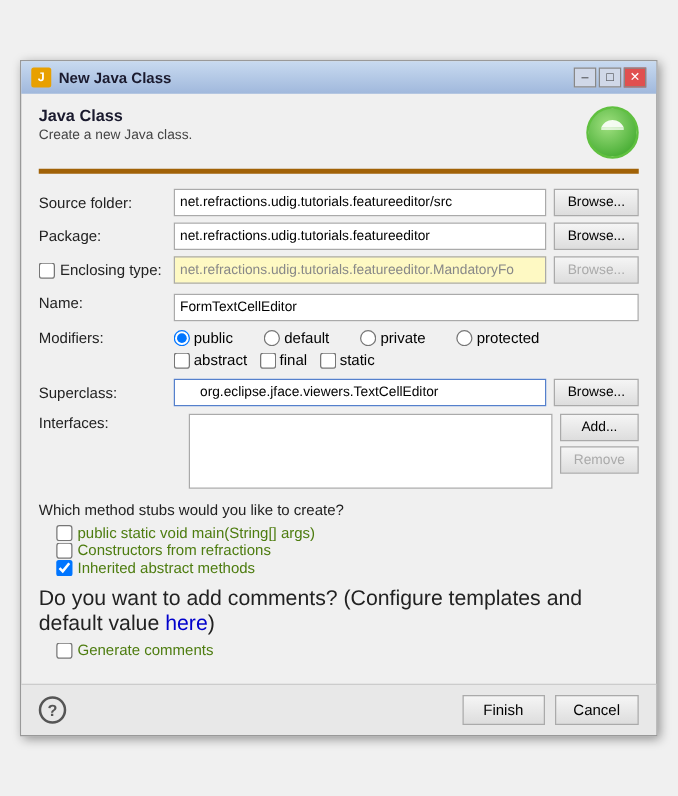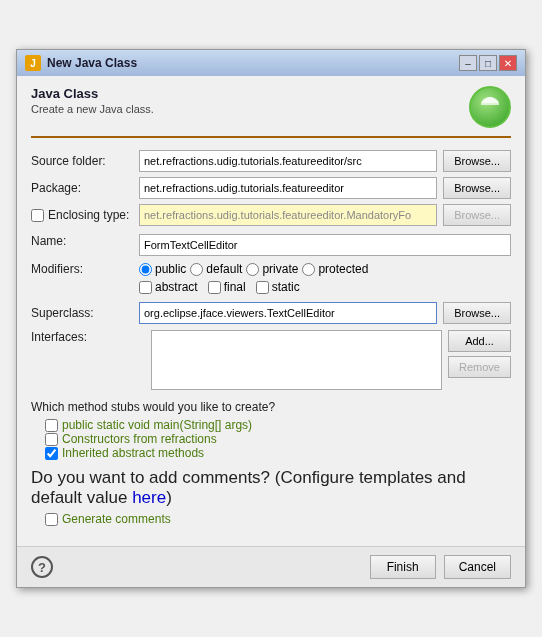--- a/index.html
+++ b/index.html
@@ -71,21 +71,21 @@
     }
     .dialog-content {
       padding: 10px 14px 10px 14px;
     }
     .header-section {
       display: flex;
       align-items: flex-start;
       justify-content: space-between;
       margin-bottom: 12px;
       padding-bottom: 8px;
-      border-bottom: 2px solid #a16207;
+      border-bottom: 4px solid #a16207;
       gap: 24px;
     }
     .header-text h2 {
       font-size: 13px;
       font-weight: bold;
       color: #1a1a2e;
       margin-bottom: 2px;
     }
     .header-text p {
       font-size: 11px;
@@ -174,21 +174,21 @@
       align-items: start;
     }
     .modifiers-section {
       display: grid;
       grid-template-columns: 100px 1fr;
       gap: 2px 8px;
       margin-bottom: 8px;
     }
     .radio-group {
       display: flex;
-      gap: 4px;
+      gap: 25px;
       align-items: center;
     }
     .radio-label {
       display: flex;
       align-items: center;
       gap: 3px;
       font-size: 12px;
     }
     .radio-input {
       width: 13px;
@@ -211,21 +211,21 @@
     }
     .superclass-input-wrapper {
       display: flex;
       gap: 6px;
       align-items: center;
     }
     .superclass-input {
       flex: 1;
       height: 22px;
       border: 1px solid #5580cc;
-      padding: 2px 4px;
+      padding: 2px 20px;
       font-size: 11px;
       background: white;
     }
     .interfaces-section {
       display: grid;
       grid-template-columns: 100px 1fr;
       gap: 5px 8px;
       margin-bottom: 10px;
       align-items: start;
     }

